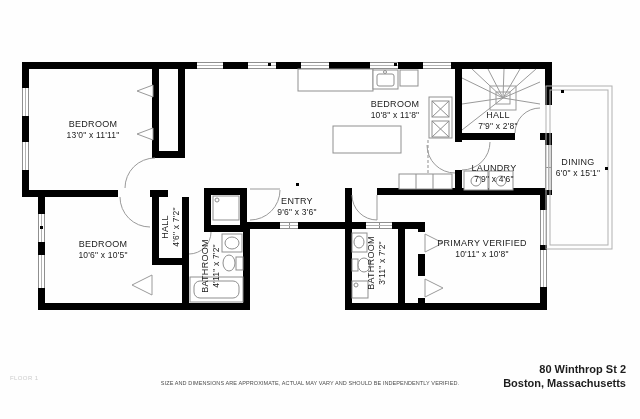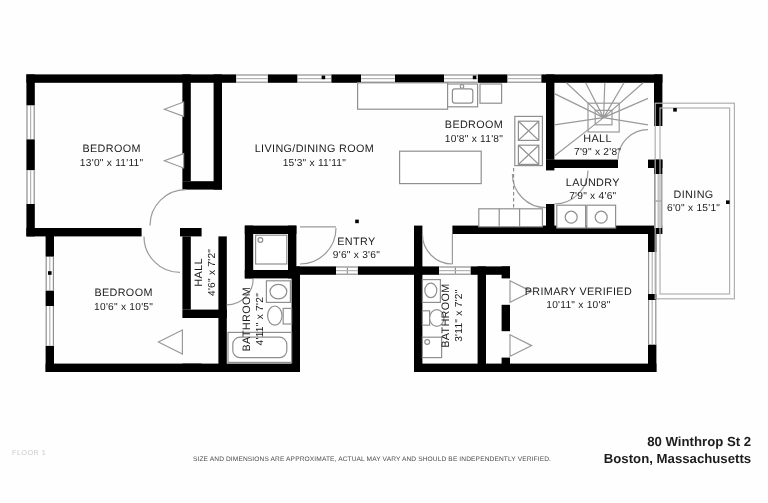--- a/index.html
+++ b/index.html
@@ -206,33 +206,29 @@
         <rect x="296" y="183" width="3" height="3"></rect>
       <rect x="561" y="90" width="3" height="3"></rect>
         <rect x="605" y="167" width="3" height="3"></rect>
     </g>
   </svg>
 
   <div class="room-label" style="left:93px;top:130px">
     <div>BEDROOM</div>
     <div class="dims">13'0" x 11'11"</div>
   </div>
-  <div class="room-label" style="left:262px;top:130px">
-    <div>LIVING/DINING ROOM</div>
-    <div class="dims">15'3" x 11'11"</div>
-  </div>
   <div class="room-label" style="left:395px;top:110px">
     <div>BEDROOM</div>
     <div class="dims">10'8" x 11'8"</div>
   </div>
   <div class="room-label" style="left:498px;top:121px">
     <div>HALL</div>
     <div class="dims">7'9" x 2'8"</div>
   </div>
-  <div class="room-label" style="left:494px;top:158px">
+  <div class="room-label" style="left:494px;top:174px">
     <div>LAUNDRY</div>
     <div class="dims">7'9" x 4'6"</div>
   </div>
   <div class="room-label" style="left:578px;top:168px">
     <div>DINING</div>
     <div class="dims">6'0" x 15'1"</div>
   </div>
   <div class="room-label" style="left:297px;top:207px">
     <div>ENTRY</div>
     <div class="dims">9'6" x 3'6"</div>

